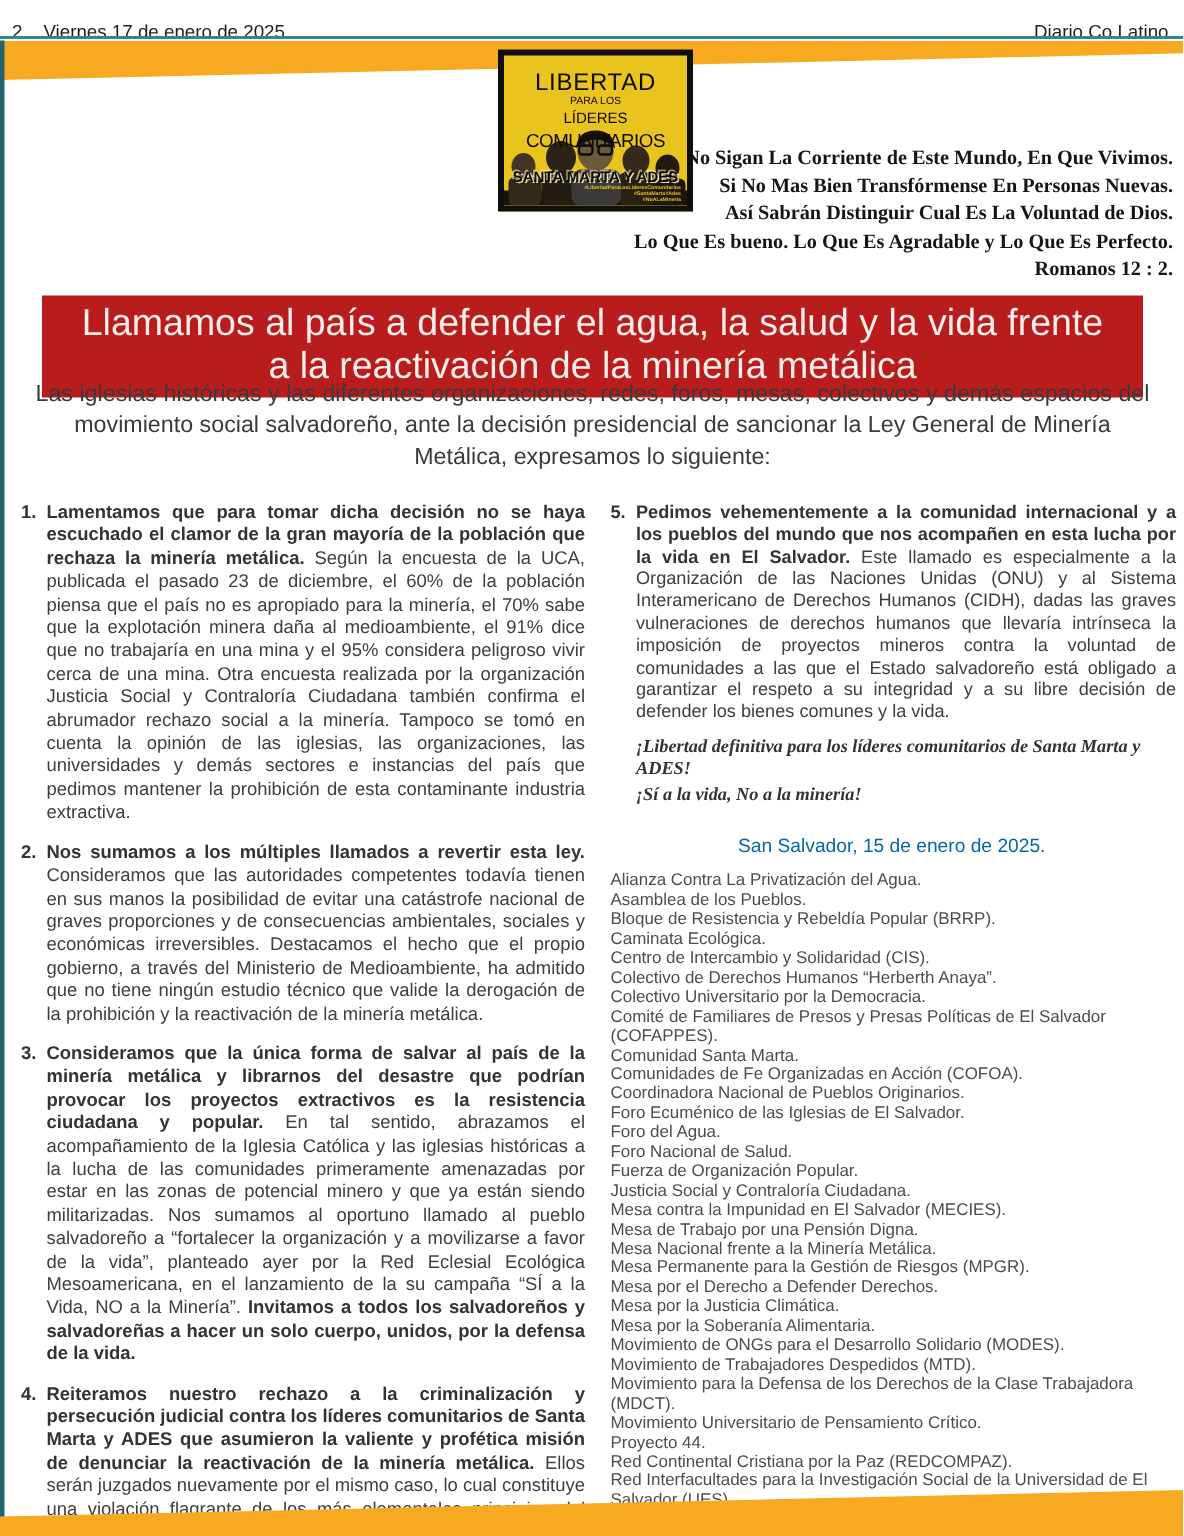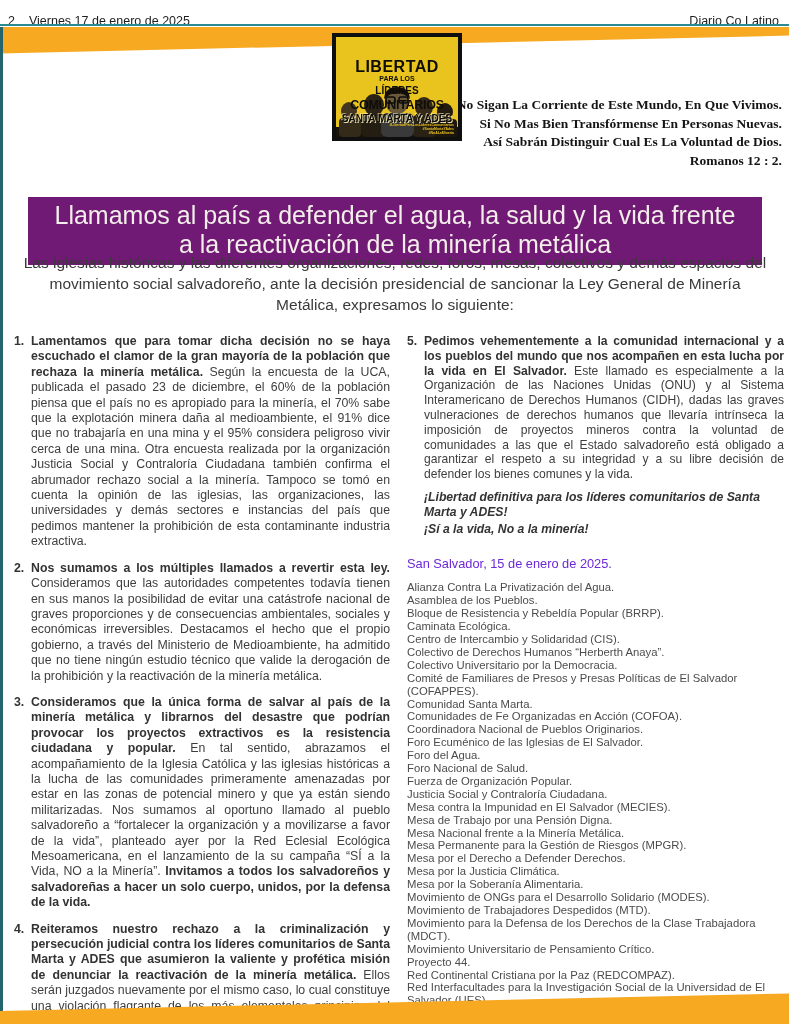--- a/index.html
+++ b/index.html
@@ -25,21 +25,21 @@
     position:absolute; bottom:0; left:0; width:789px; height:34px;
     background:#F7A921; clip-path:polygon(0 62%,100% 10%,100% 100%,0 100%); z-index:2;
   }
   
   .poster {
     position:absolute; left:332px; top:33px; width:130px; height:108px;
     background:#E9C31E; border:4px solid #0f0f0f; z-index:3; overflow:hidden;
   }
   .poster-inner { position:relative; width:100%; height:100%; }
   .poster-photo { position:absolute; left:0; right:0; bottom:0; height:52px; z-index:0; }
-  .poster-title { position:relative; z-index:1; padding-top:21px; text-align:center; color:#0f0d08; font-weight:700; }
+  .poster-title { position:relative; z-index:1; padding-top:10px; text-align:center; color:#0f0d08; font-weight:400; }
   .poster-line-0 { font-size:16px; line-height:17px; letter-spacing:.5px; }
   .poster-line-1 { font-size:7px;  line-height:8px; }
   .poster-line-2 { font-size:10px; line-height:15px; }
   .poster-line-3 { font-size:12.5px; line-height:14px; letter-spacing:-.3px; }
   .poster-banner {
     position:absolute; z-index:2; bottom:13px; left:0; right:0; text-align:center;
     font-weight:700; font-size:10px; color:#0e0c08;
     text-shadow:1px 1px 0 rgba(248,238,190,.9), -1px -1px 0 rgba(248,238,190,.6);
   }
   .poster-hashtags {
@@ -48,42 +48,42 @@
   }
   
   .verse {
     position:absolute; top:96px; right:7px; width:365px; text-align:right;
     font-family:"Liberation Serif", serif; font-weight:bold;
     font-size:13.5px; line-height:18.5px; color:#151515;
   }
   
   .headline {
     position:absolute; top:197px; left:28px; width:734px;
-    background:#701a75; color:#F3EEE9; text-align:center;
+    background:#b91c1c; color:#F3EEE9; text-align:center;
     font-size:25px; line-height:29px; padding:4px 0 6px;
   }
   
   .intro {
     position:absolute; top:252px; left:22px; width:746px;
     text-align:center; font-size:15.5px; line-height:21px; color:#3a3a3a;
   }
   
   .columns { position:absolute; top:334px; left:14px; width:770px; display:flex; gap:17px; }
   .col-left  { width:376px; }
   .col-right { width:377px; }
   .point { position:relative; padding-left:17px; margin-bottom:11px; font-size:12.3px; line-height:15.4px; text-align:justify; color:#3e3e3e; }
   .col-right .point { font-size:12.1px; line-height:14.8px; margin-bottom:8px; }
   .point-number { position:absolute; left:0; top:0; font-weight:bold; color:#333; }
   .seg-b { font-weight:bold; color:#333; }
   .seg-u { text-underline-offset:2px; }
   .seg-n {}
   
   .slogans { margin:6px 0 0 17px; font-weight:bold; font-style:italic; font-size:12.2px; line-height:14.8px; color:#333; }
-  .slogan { margin-bottom:2px; }
-  .dateline { text-align:left; font-size:12.8px; color:#6d28d9; margin:20px 2px 10px 0; }
+  .slogan { margin-bottom:2px;font-family:Liberation Serif, serif; }
+  .dateline { text-align:center; font-size:12.8px; color:#0369a1; margin:20px 2px 10px 0; }
   .signatories { font-size:11.3px; line-height:12.9px; color:#4c4c4c; }
 </style>
 </head>
 <body>
 
 <div class="masthead">
   <div>
     <span class="pageno">2</span><span>Viernes 17 de enero de 2025</span>
   </div>
   <div>Diario Co Latino</div>
@@ -122,20 +122,21 @@
         <div>#SantaMartaYAdes</div>
         <div>#NoALaMineria</div>
       </div>
   </div>
 </div>
 
 <div class="verse">
     <div>“No Sigan La Corriente de Este Mundo, En Que Vivimos.</div>
     <div>Si No Mas Bien Transfórmense En Personas Nuevas.</div>
     <div>Así Sabrán Distinguir Cual Es La Voluntad de Dios.</div>
+    <div>Lo Que Es bueno. Lo Que Es Agradable y Lo Que Es Perfecto.</div>
     <div>Romanos 12 : 2.</div>
   </div>
 
 <div class="headline">
     <div>Llamamos al país a defender el agua, la salud y la vida frente</div>
     <div>a la reactivación de la minería metálica</div>
   </div>
 
 <div class="intro">Las iglesias históricas y las diferentes organizaciones, redes, foros, mesas, colectivos y demás espacios del movimiento social salvadoreño, ante la decisión presidencial de sancionar la Ley General de Minería Metálica, expresamos lo siguiente:</div>
 

